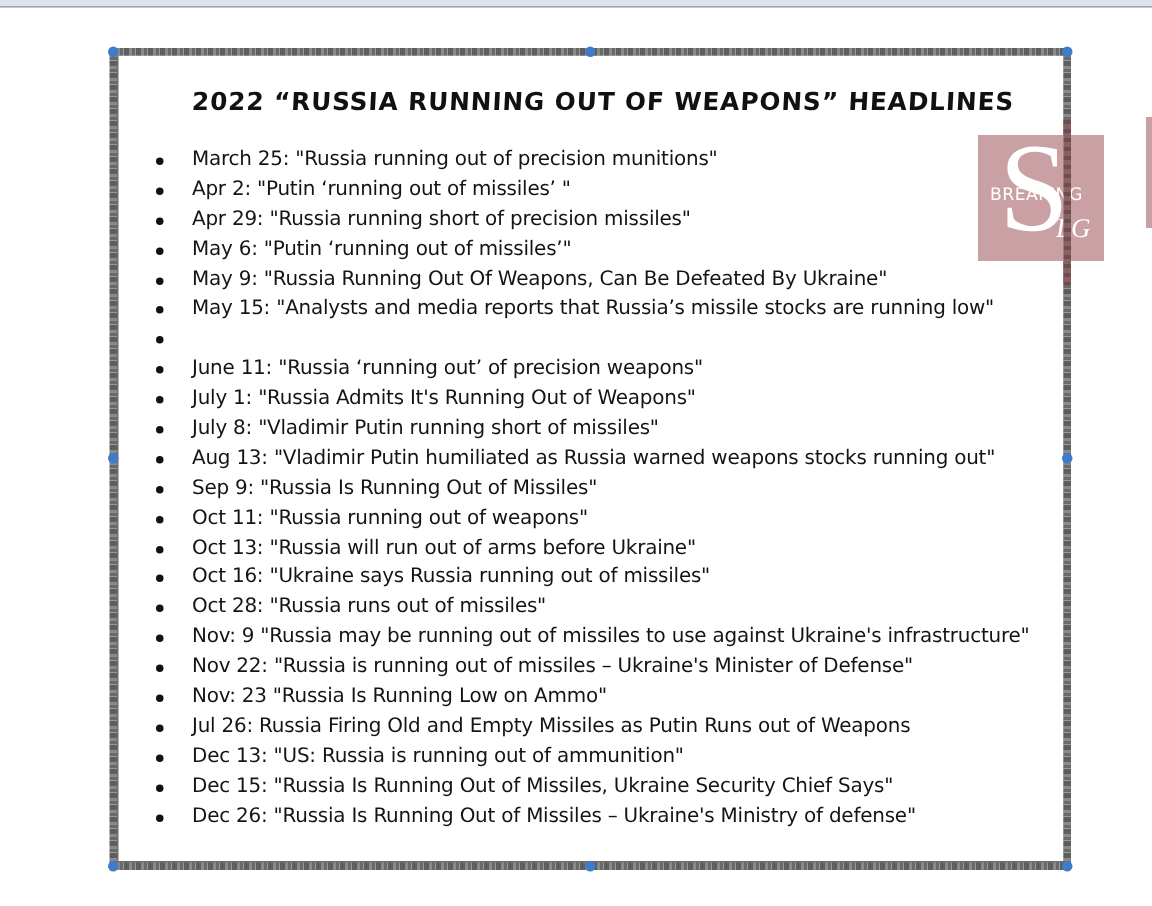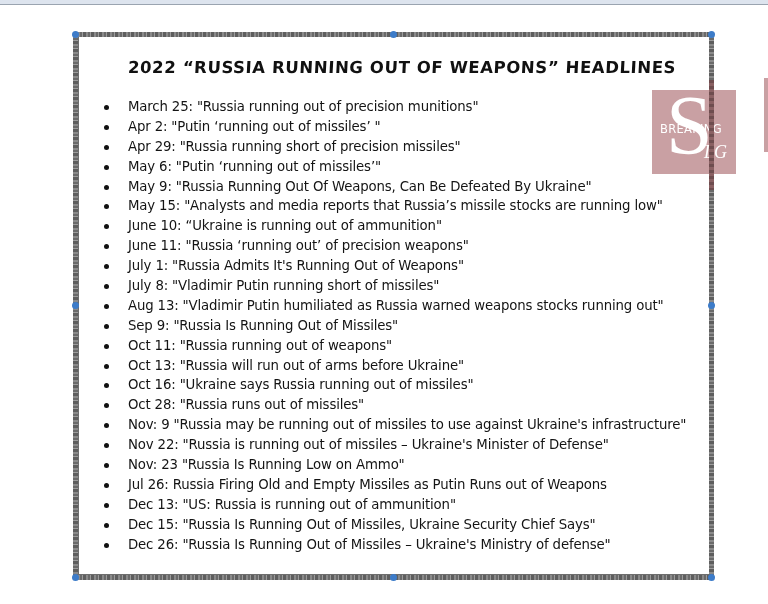--- a/index.html
+++ b/index.html
@@ -172,21 +172,21 @@
 
 <div class="title">2022 “RUSSIA RUNNING OUT OF WEAPONS” HEADLINES</div>
 
 <ul class="headlines" id="headline-list">
     <li><span class="bullet"></span><span>March 25: "Russia running out of precision munitions"</span></li>
     <li><span class="bullet"></span><span>Apr 2: "Putin ‘running out of missiles’ "</span></li>
     <li><span class="bullet"></span><span>Apr 29: "Russia running short of precision missiles"</span></li>
     <li><span class="bullet"></span><span>May 6: "Putin ‘running out of missiles’"</span></li>
     <li><span class="bullet"></span><span>May 9: "Russia Running Out Of Weapons, Can Be Defeated By Ukraine"</span></li>
     <li><span class="bullet"></span><span>May 15: "Analysts and media reports that Russia’s missile stocks are running low"</span></li>
-    <li><span class="bullet"></span><span>June 10: “Ukraine is running out of ammunition"</span></li>
+    <li><span class="bullet"></span></li>
     <li><span class="bullet"></span><span>June 11: "Russia ‘running out’ of precision weapons"</span></li>
     <li><span class="bullet"></span><span>July 1: "Russia Admits It's Running Out of Weapons"</span></li>
     <li><span class="bullet"></span><span>July 8: "Vladimir Putin running short of missiles"</span></li>
     <li><span class="bullet"></span><span>Aug 13: "Vladimir Putin humiliated as Russia warned weapons stocks running out"</span></li>
     <li><span class="bullet"></span><span>Sep 9: "Russia Is Running Out of Missiles"</span></li>
     <li><span class="bullet"></span><span>Oct 11: "Russia running out of weapons"</span></li>
     <li><span class="bullet"></span><span>Oct 13: "Russia will run out of arms before Ukraine"</span></li>
     <li><span class="bullet"></span><span>Oct 16: "Ukraine says Russia running out of missiles"</span></li>
     <li><span class="bullet"></span><span>Oct 28: "Russia runs out of missiles"</span></li>
     <li><span class="bullet"></span><span>Nov: 9 "Russia may be running out of missiles to use against Ukraine's infrastructure"</span></li>

